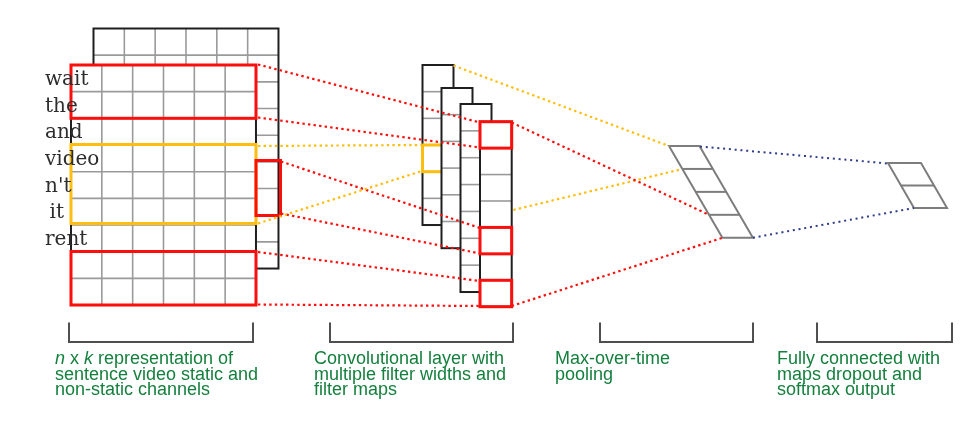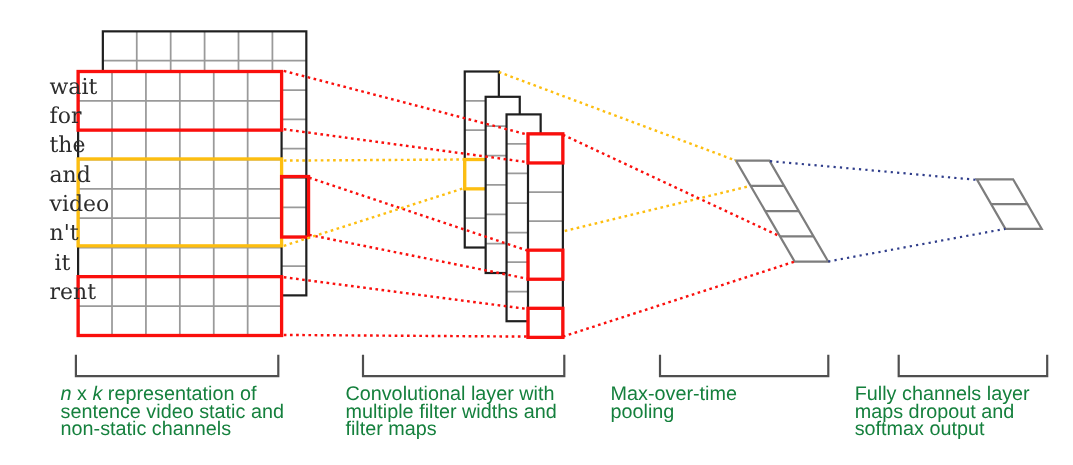--- a/index.html
+++ b/index.html
@@ -117,21 +117,20 @@
       <line x1="700" y1="146.5" x2="888" y2="163.5" stroke="#2e3c8a" stroke-width="2" stroke-dasharray="2 3.8" stroke-linecap="butt"></line>
       <line x1="752.9" y1="237.7" x2="914" y2="208" stroke="#2e3c8a" stroke-width="2" stroke-dasharray="2 3.8" stroke-linecap="butt"></line>
       <path d="M 69 322.5 L 69 342 L 253 342 L 253 322.5" fill="none" stroke="#4f4f4f" stroke-width="2"></path>
       <path d="M 330 322.5 L 330 342 L 513 342 L 513 322.5" fill="none" stroke="#4f4f4f" stroke-width="2"></path>
       <path d="M 600 322.5 L 600 342 L 753 342 L 753 322.5" fill="none" stroke="#4f4f4f" stroke-width="2"></path>
       <path d="M 817 322.5 L 817 342 L 952 342 L 952 322.5" fill="none" stroke="#4f4f4f" stroke-width="2"></path>
     </svg>
 
   <div class="words">
     <div class="word">wait</div>
-    <div class="word">for</div>
     <div class="word">the</div>
     <div class="word">and</div>
     <div class="word">video</div>
     <div class="word">n't</div>
     <div class="word">it</div>
     <div class="word">rent</div>
   </div>
 
   <div class="caption c1">
     <span><i>n</i><span> x </span><i>k</i><span> representation of</span></span><br>
@@ -144,18 +143,18 @@
     <span>multiple filter widths and</span><br>
     <span>filter maps</span>
   </div>
 
   <div class="caption c3">
     <span>Max-over-time</span><br>
     <span>pooling</span>
   </div>
 
   <div class="caption c4">
-    <span>Fully channels layer</span><br>
+    <span>Fully connected with</span><br>
     <span>maps dropout and</span><br>
     <span>softmax output</span>
   </div>
 
 </div>
 
 </body></html>

